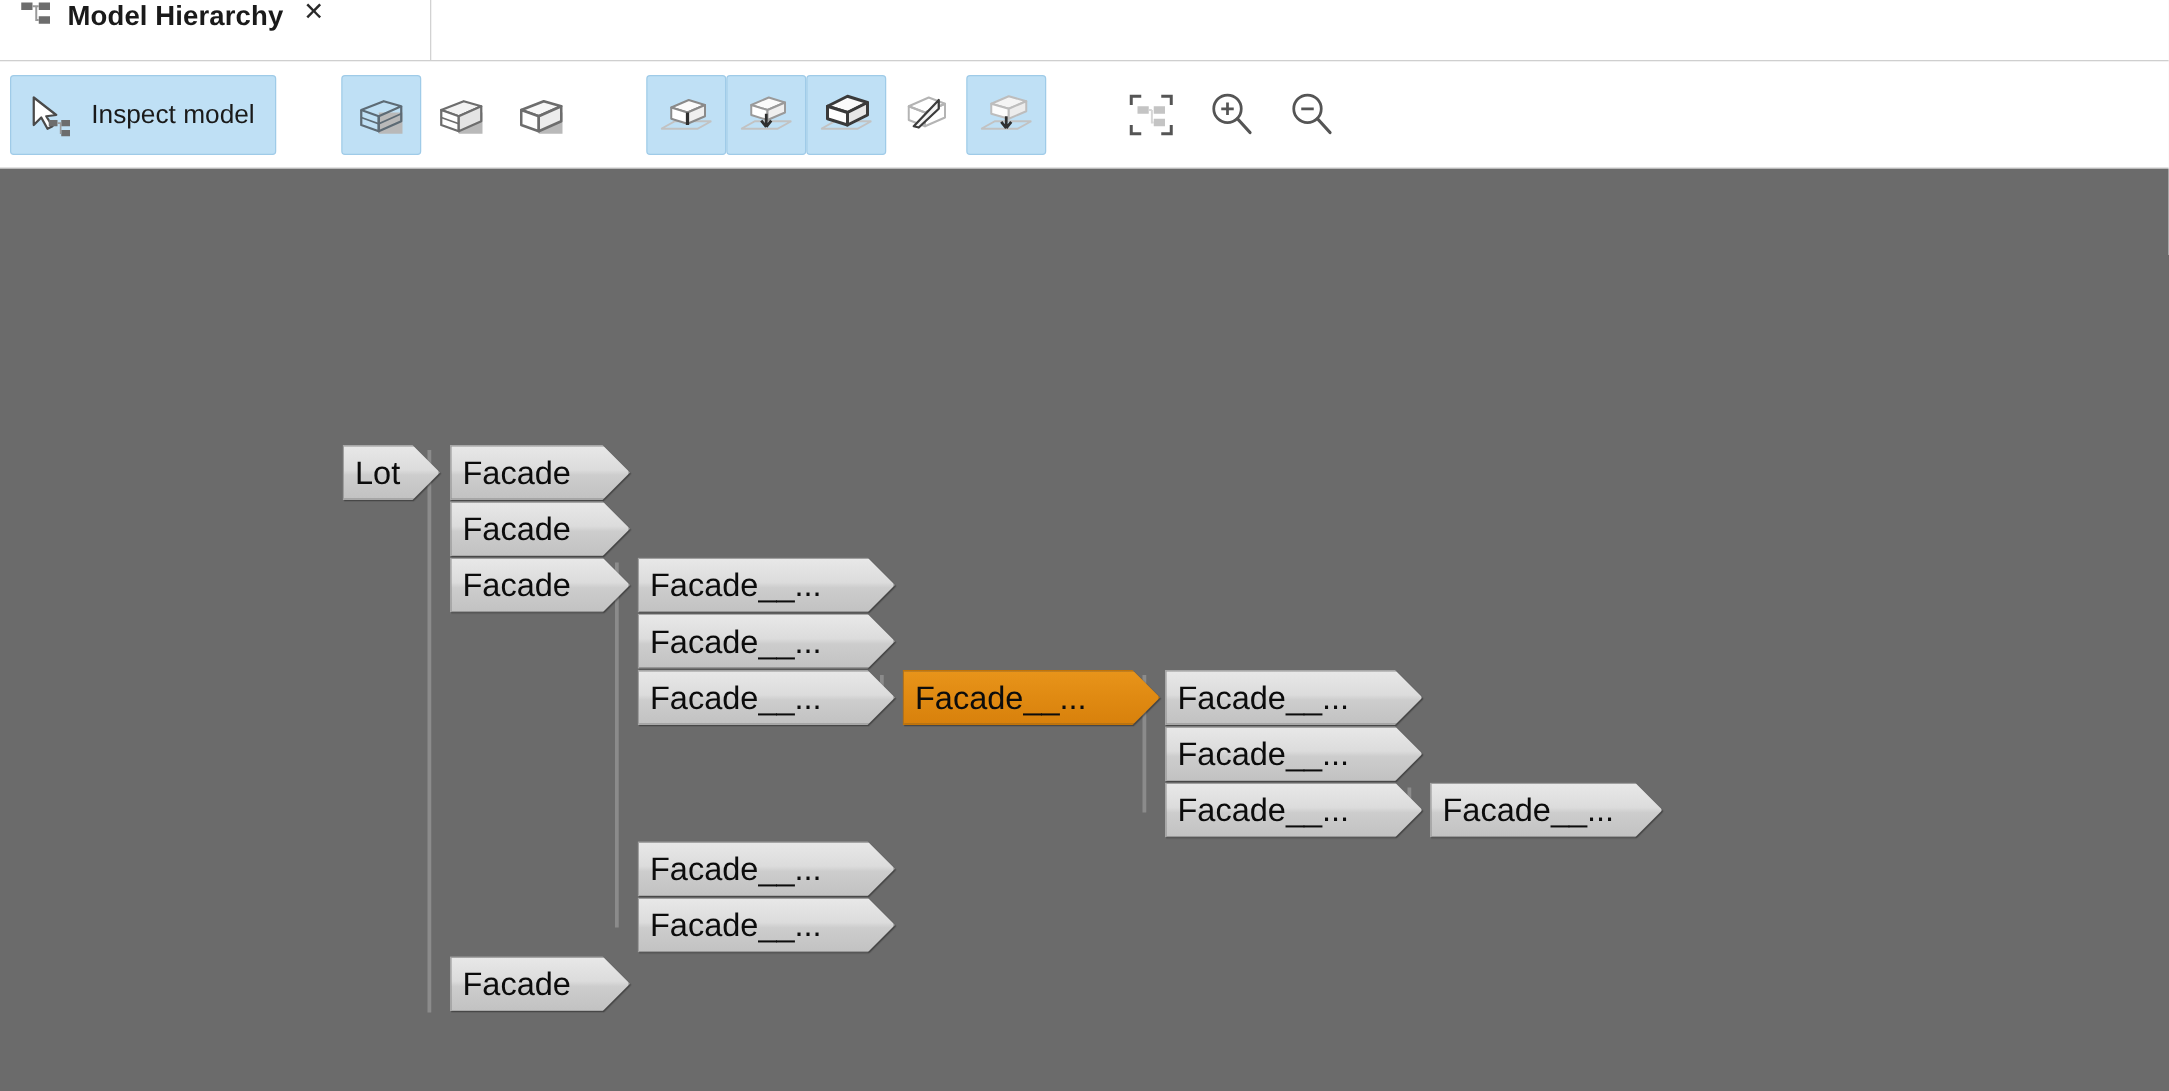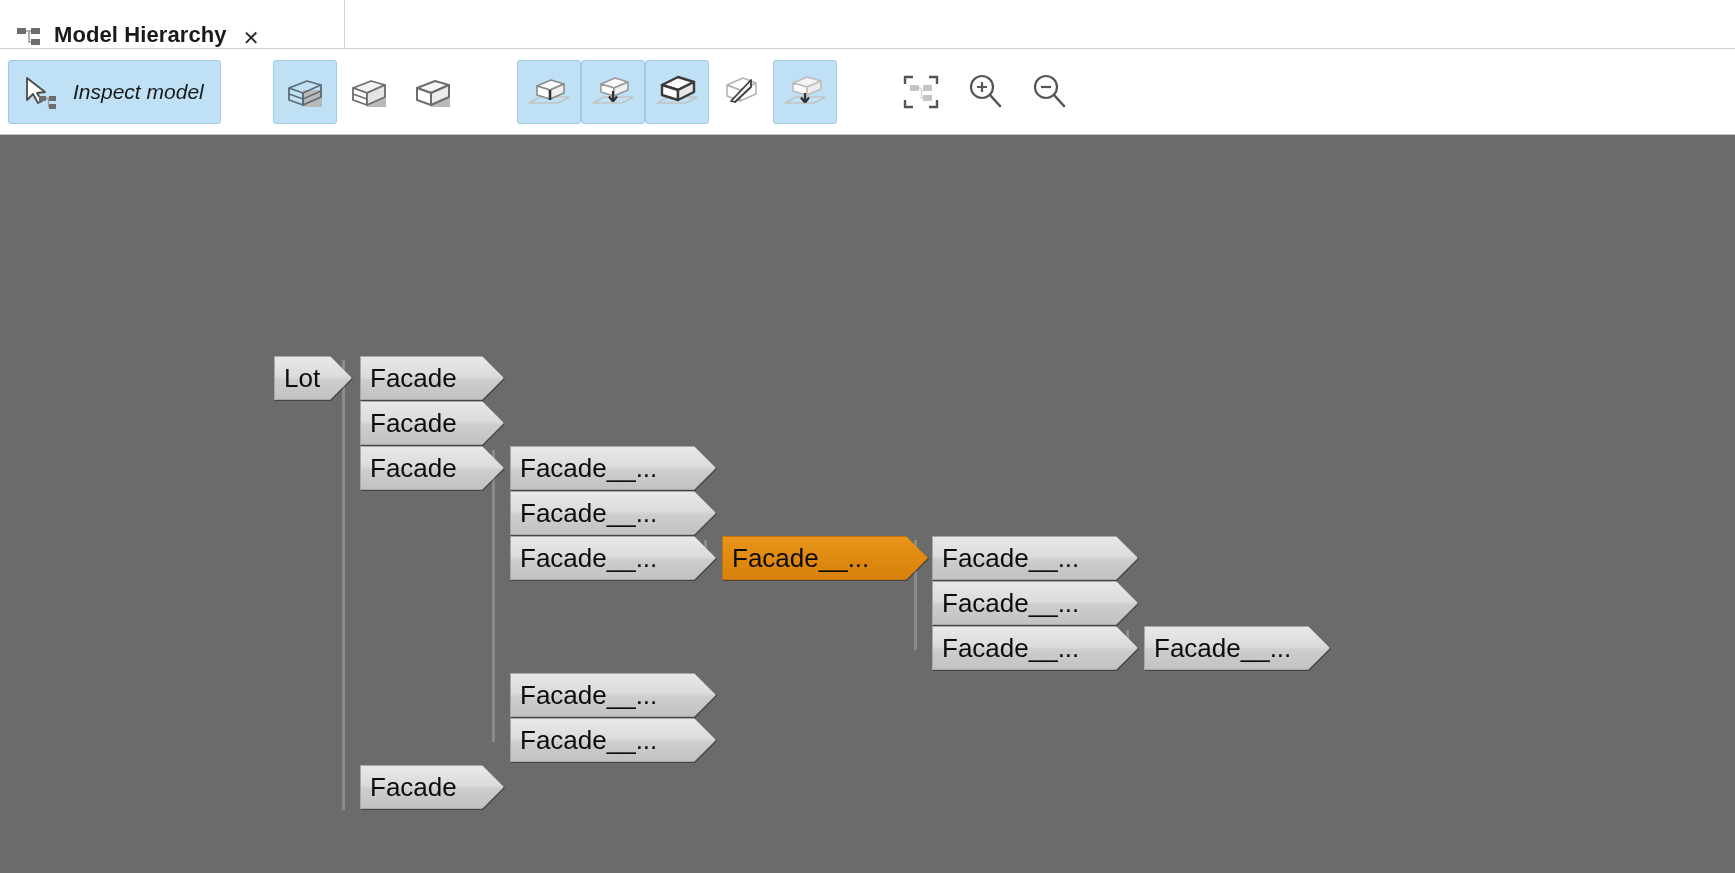--- a/index.html
+++ b/index.html
@@ -19,21 +19,21 @@
   #tabbar {
     height: 48px;
     background: #f4f4f4;
     border-bottom: 1px solid #cfcfcf;
     display: flex;
     align-items: stretch;
     position: relative;
   }
   .tab {
     display: flex;
-    align-items: flex-end;
+    align-items: flex-start;
     gap: 12px;
     padding: 0 18px 0 16px;
     background: #ffffff;
     border-right: 1px solid #d2d2d2;
     position: relative;
     min-width: 310px;
   }
   .tab .tab-title {
     font-size: 22px;
     font-weight: bold;
@@ -89,21 +89,20 @@
   .tbtn.wide {
     width: auto;
     padding: 0 16px 0 10px;
     gap: 14px;
     justify-content: flex-start;
   }
   .tbtn .btn-label {
     font-size: 21px;
     color: #1a1a1a;
     white-space: nowrap;
-    font-style: italic;
   }
   .gap-lg { width: 52px; }
 
   
   #canvas {
     position: absolute;
     left: 0;
     top: 135px;
     width: 1735px;
     height: 738px;

